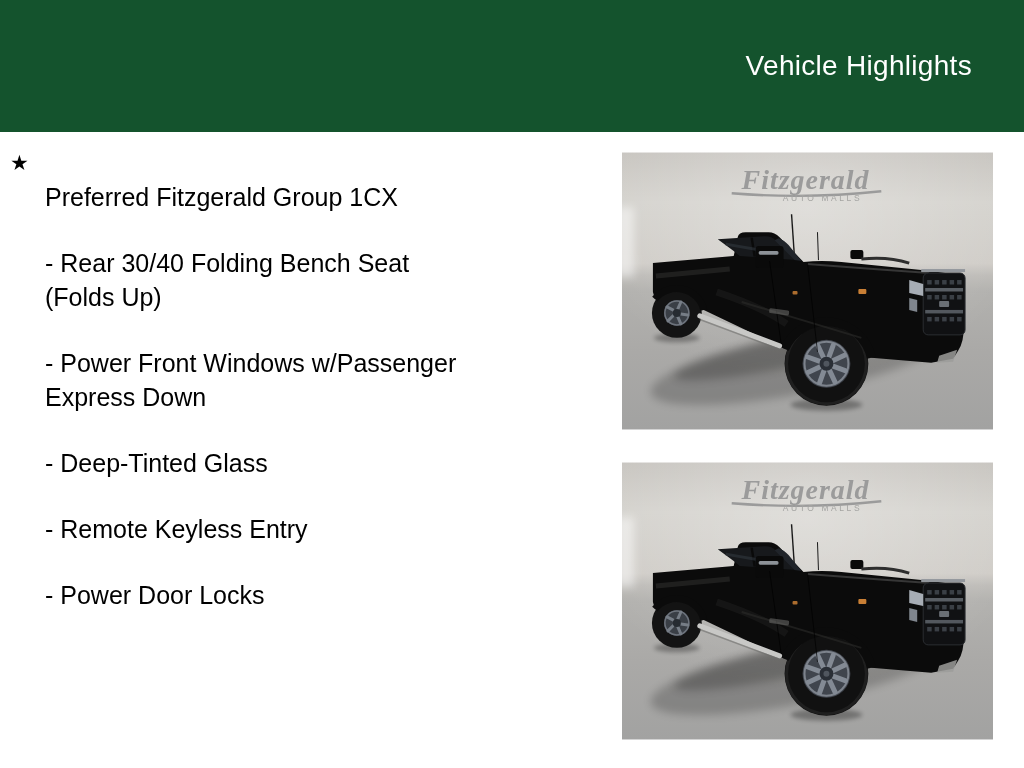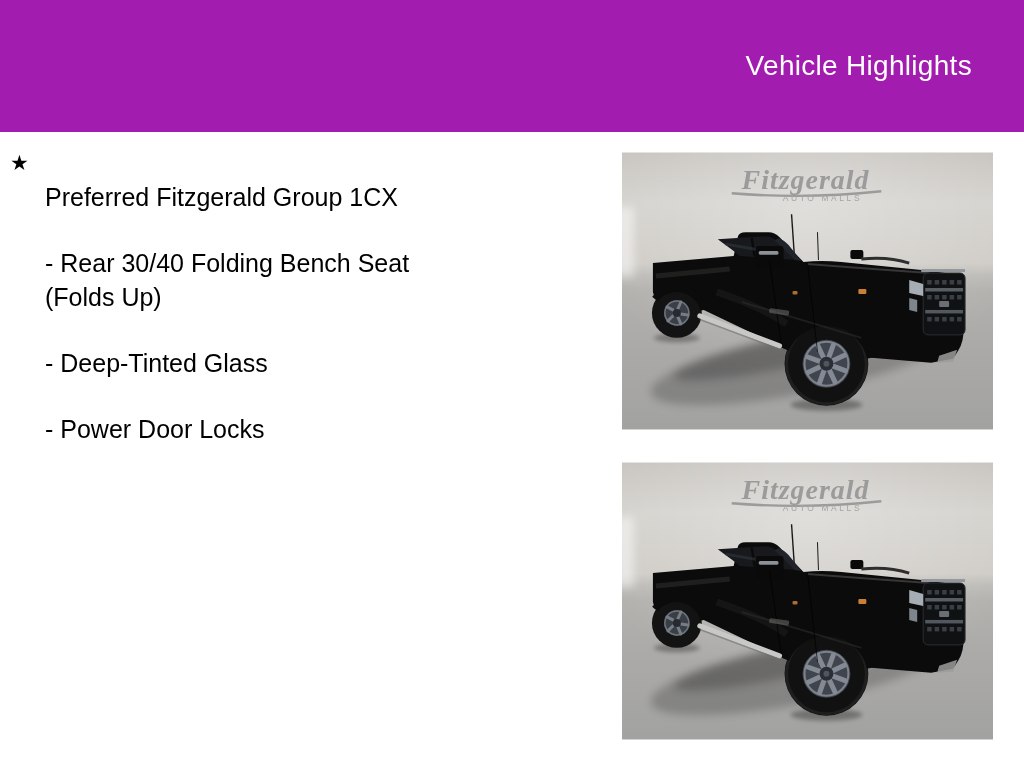--- a/index.html
+++ b/index.html
@@ -4,21 +4,21 @@
 <style>
   html,body{margin:0;padding:0;}
   body{
     width:1024px;height:768px;overflow:hidden;position:relative;
     background:#ffffff;
     font-family:"Liberation Sans","DejaVu Sans",sans-serif;
   }
   
   .header{
     position:absolute;left:0;top:0;width:1024px;height:132px;
-    background:#a21caf;
+    background:#14532d;
   }
   .header-title{
     position:absolute;right:52px;top:0;height:132px;line-height:132px;
     color:#ffffff;font-size:28px;font-weight:400;letter-spacing:.3px;
     white-space:nowrap;
   }
   
   .highlights{
     position:absolute;left:0;top:132px;width:575px;
     padding:14px 0 0 45px;box-sizing:border-box;
@@ -50,21 +50,24 @@
 <div class="header">
   <div class="header-title">Vehicle Highlights</div>
 </div>
 
 <div class="highlights">
   <p class="hl-item hl-main">
     <span class="star">★</span><span>Preferred Fitzgerald Group 1CX</span>
   </p>
   <p class="hl-item">- Rear 30/40 Folding Bench Seat
 (Folds Up)</p>
+  <p class="hl-item">- Power Front Windows w/Passenger
+Express Down</p>
   <p class="hl-item">- Deep-Tinted Glass</p>
+  <p class="hl-item">- Remote Keyless Entry</p>
   <p class="hl-item">- Power Door Locks</p>
 </div>
 
 <svg class="svg-defs" xmlns="http://www.w3.org/2000/svg">
   <defs>
     <linearGradient id="wallGrad" x1="0" y1="0" x2="0" y2="1">
       <stop offset="0" stop-color="#c7c4bf"></stop>
       <stop offset="0.18" stop-color="#d4d2cd"></stop>
       <stop offset="0.40" stop-color="#cfccc7"></stop>
       <stop offset="0.445" stop-color="#bdbbb7"></stop>

